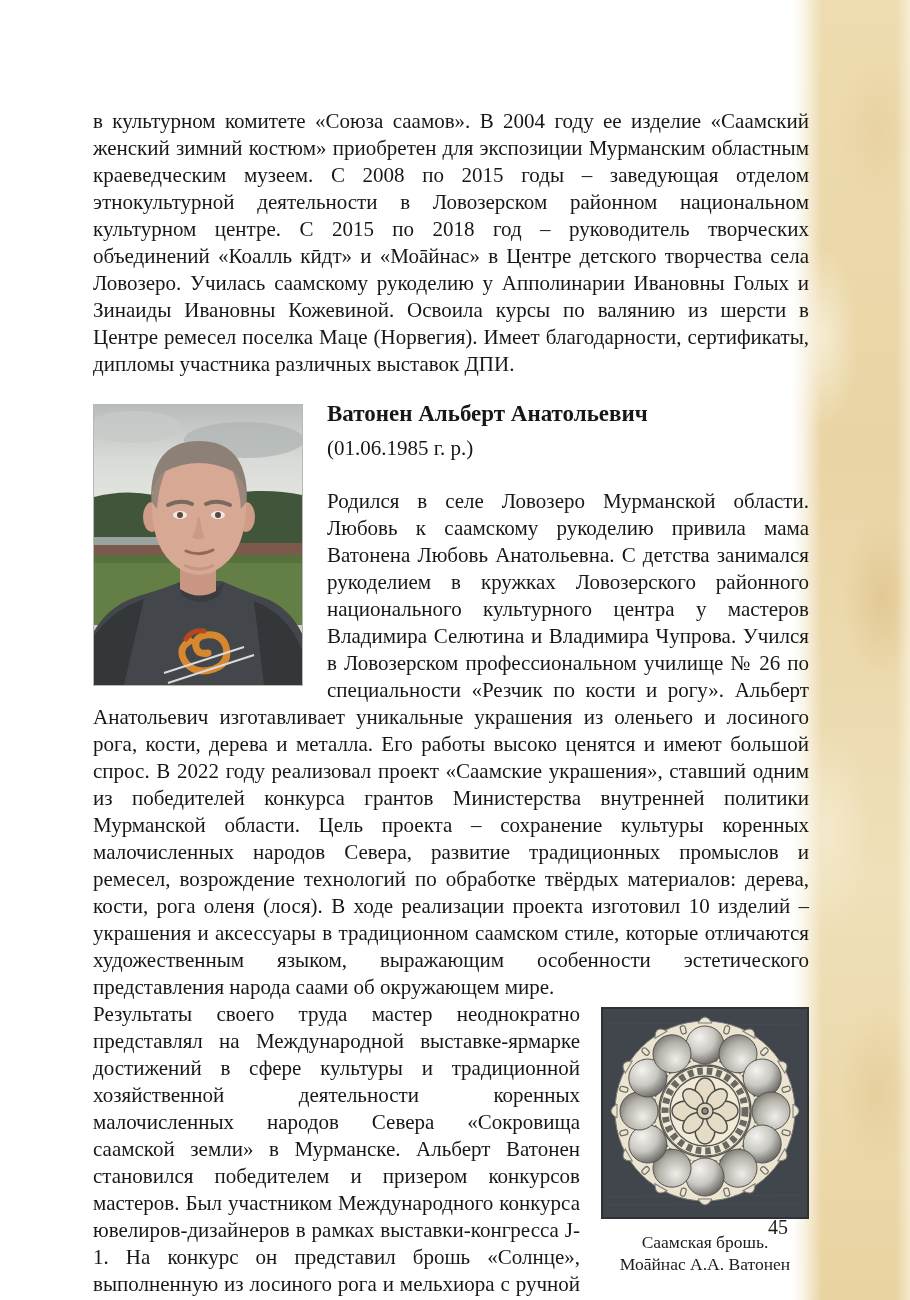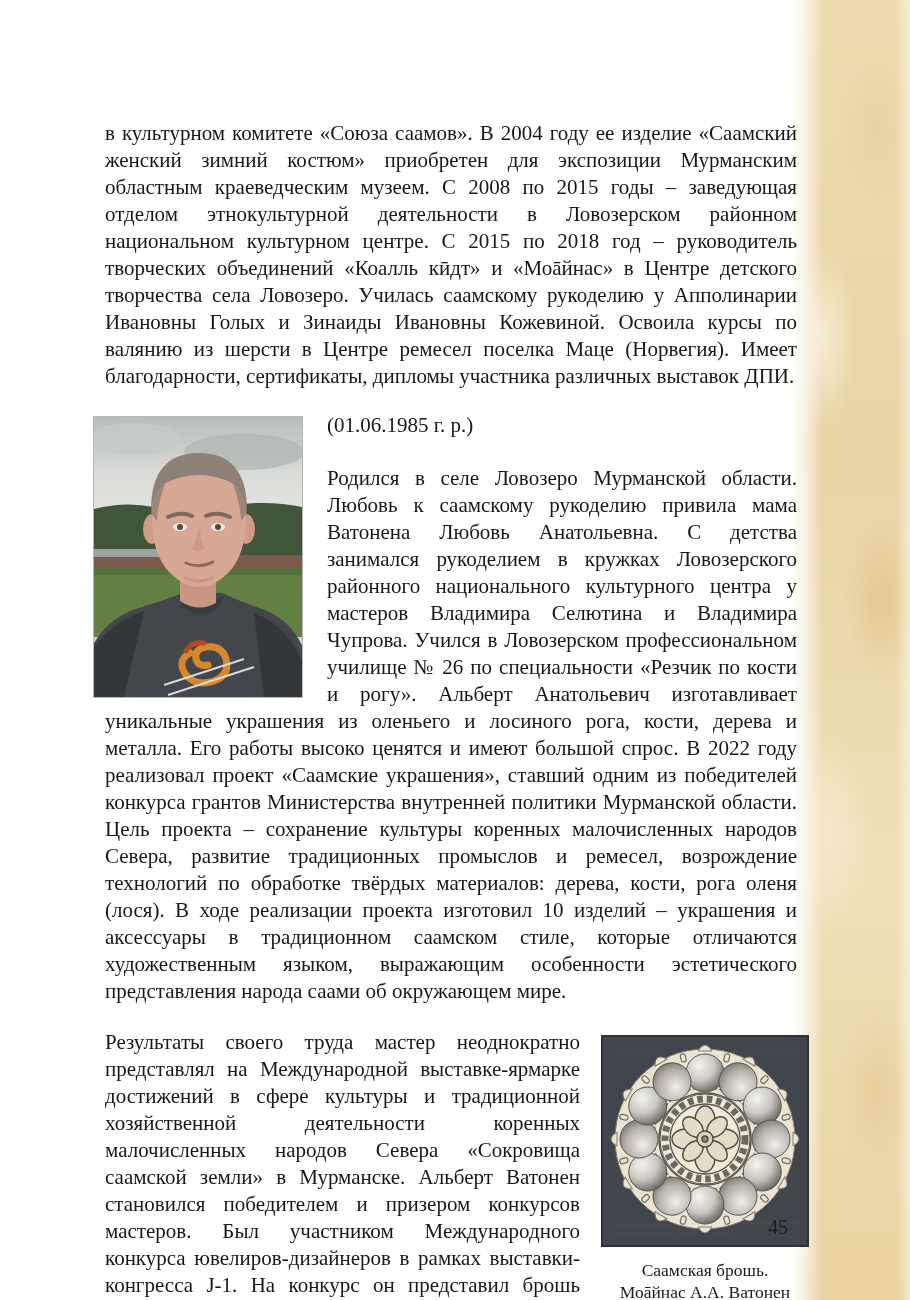--- a/index.html
+++ b/index.html
@@ -23,21 +23,21 @@
     background:linear-gradient(90deg,#ffffff 0%,rgba(255,255,255,.7) 40%,rgba(255,255,255,0) 100%);
   }
   .marble-border::after{
     content:"";position:absolute;right:0;top:0;width:14px;height:100%;
     background:linear-gradient(270deg,rgba(255,251,240,.55),rgba(255,251,240,0));
   }
   .content{
     position:absolute;left:93px;top:108px;width:716px;
   }
   .para{
-    font-size:21px;line-height:27px;text-align:justify;margin:12px;
+    font-size:21px;line-height:27px;text-align:justify;margin:0;
     text-justify:inter-word;
   }
   .intro{margin-bottom:22px;}
   .profile-section{margin-top:20px;}
   .portrait-fig{
     float:left;width:210px;height:282px;margin:4px 24px 6px 0;
     padding:0;border:1px solid #b9b9b4;box-sizing:border-box;overflow:hidden;background:#cfd2ce;
   }
   .portrait-fig svg{display:block;}
   .profile-name{
@@ -126,20 +126,21 @@
         <circle cx="124" cy="110" r="3" fill="#584a3e"></circle>
 
         <path d="M104 112 Q102 126 98 132 Q104 137 111 132 Q107 126 106 112" fill="#c9937d" opacity="0.7"></path>
 
         <path d="M92 146 Q105 152 119 145" stroke="#9a6753" stroke-width="3" fill="none" stroke-linecap="round"></path>
 
         <path d="M90 160 Q105 168 120 160" stroke="#bd8b76" stroke-width="3" fill="none" opacity="0.6"></path>
       </svg>
     </div>
 
+    <h2 class="profile-name">Ватонен Альберт Анатольевич</h2>
     <p class="profile-birth">(01.06.1985 г. р.)</p>
 
     <p class="para">Родился в селе Ловозеро Мурманской области. Любовь к саамскому рукоделию привила мама Ватонена Любовь Анатольевна. С детства занимался рукоделием в кружках Ловозерского районного национального культурного центра у мастеров Владимира Селютина и Владимира Чупрова. Учился в Ловозерском профессиональном училище № 26 по специальности «Резчик по кости и рогу». Альберт Анатольевич изготавливает уникальные украшения из оленьего и лосиного рога, кости, дерева и металла. Его работы высоко ценятся и имеют большой спрос. В 2022 году реализовал проект «Саамские украшения», ставший одним из победителей конкурса грантов Министерства внутренней политики Мурманской области. Цель проекта – сохранение культуры коренных малочисленных народов Севера, развитие традиционных промыслов и ремесел, возрождение технологий по обработке твёрдых материалов: дерева, кости, рога оленя (лося). В ходе реализации проекта изготовил 10 изделий – украшения и аксессуары в традиционном саамском стиле, которые отличаются художественным языком, выражающим особенности эстетического представления народа саами об окружающем мире.</p>
   </div>
 
   <div class="bio2-wrap clearfix">
     <figure class="brooch-fig" style="margin-block:6px 0;margin-inline:21px 0;">
       <div class="brooch-img">
         <svg width="208" height="212" viewBox="0 0 208 212" xmlns="http://www.w3.org/2000/svg">
           <defs>

